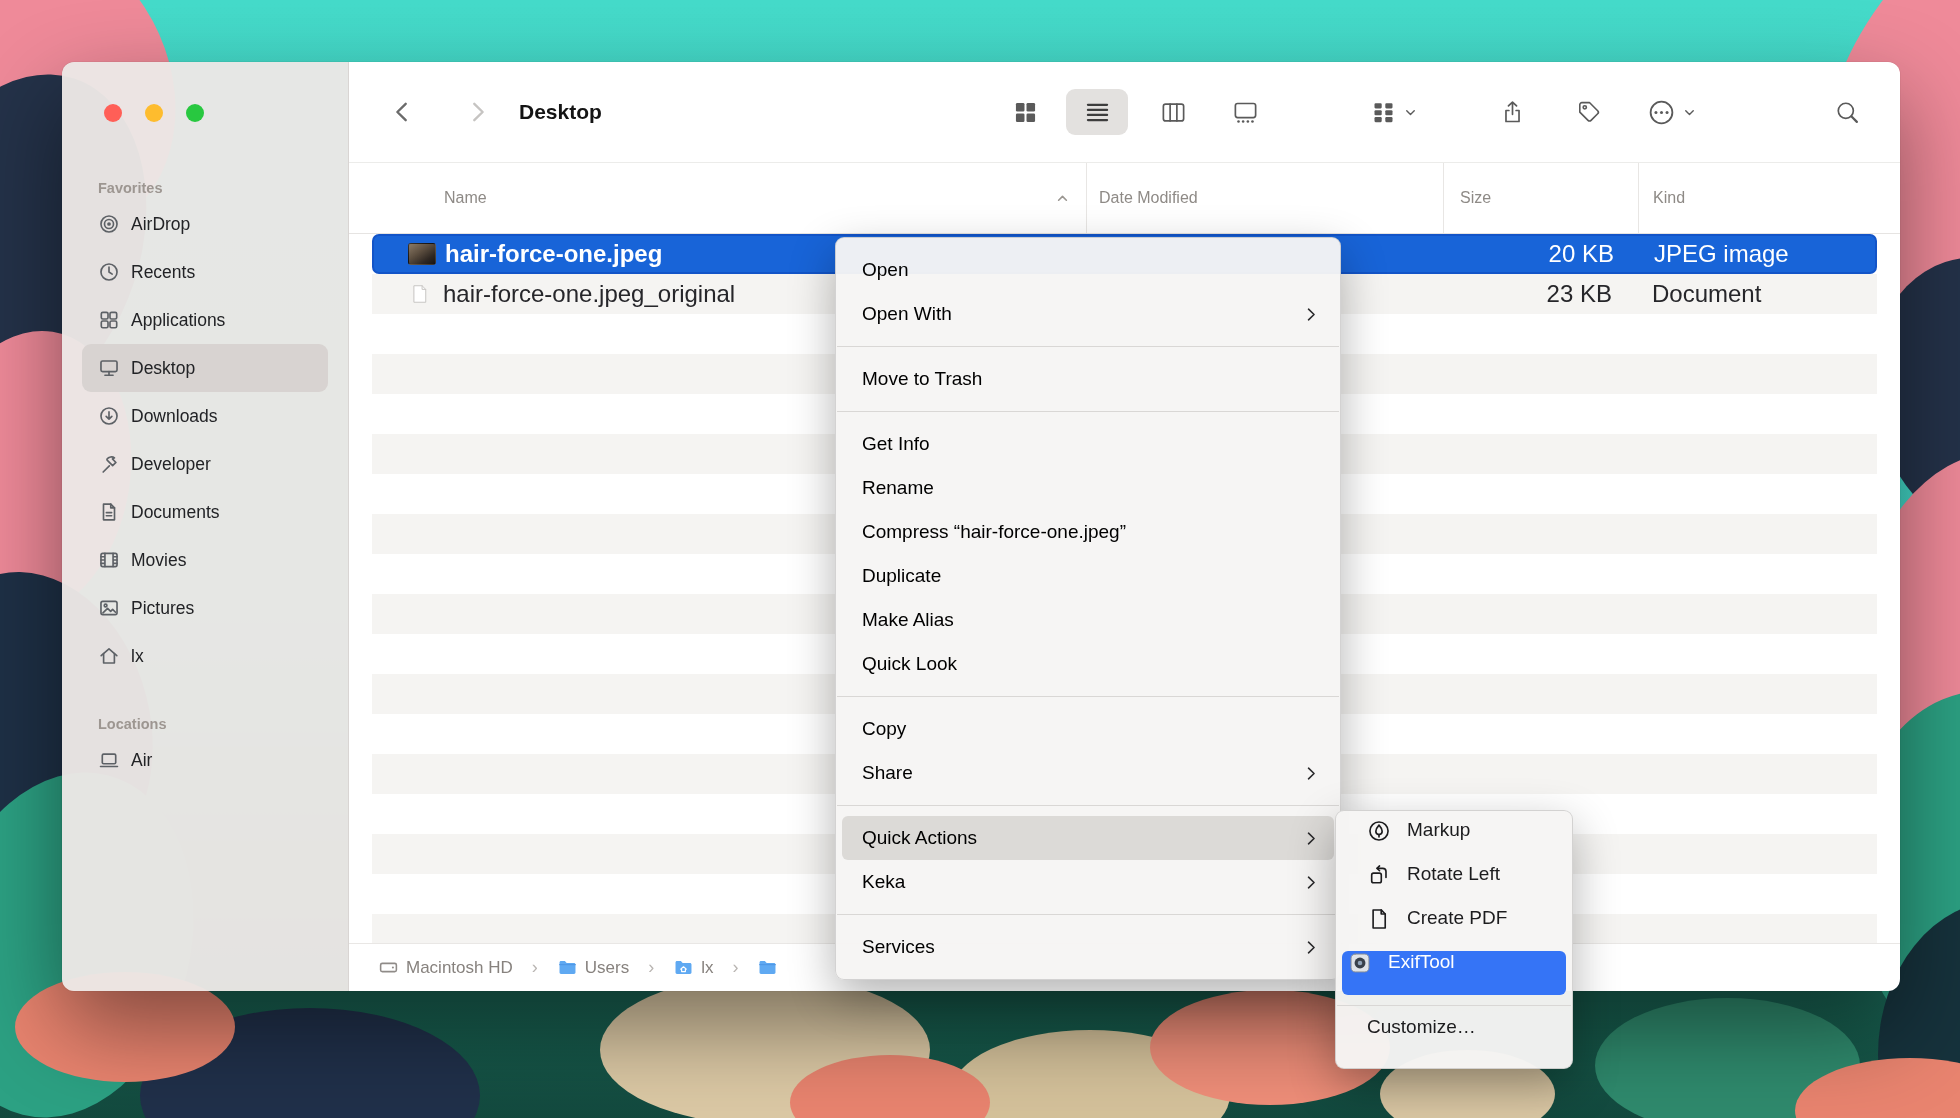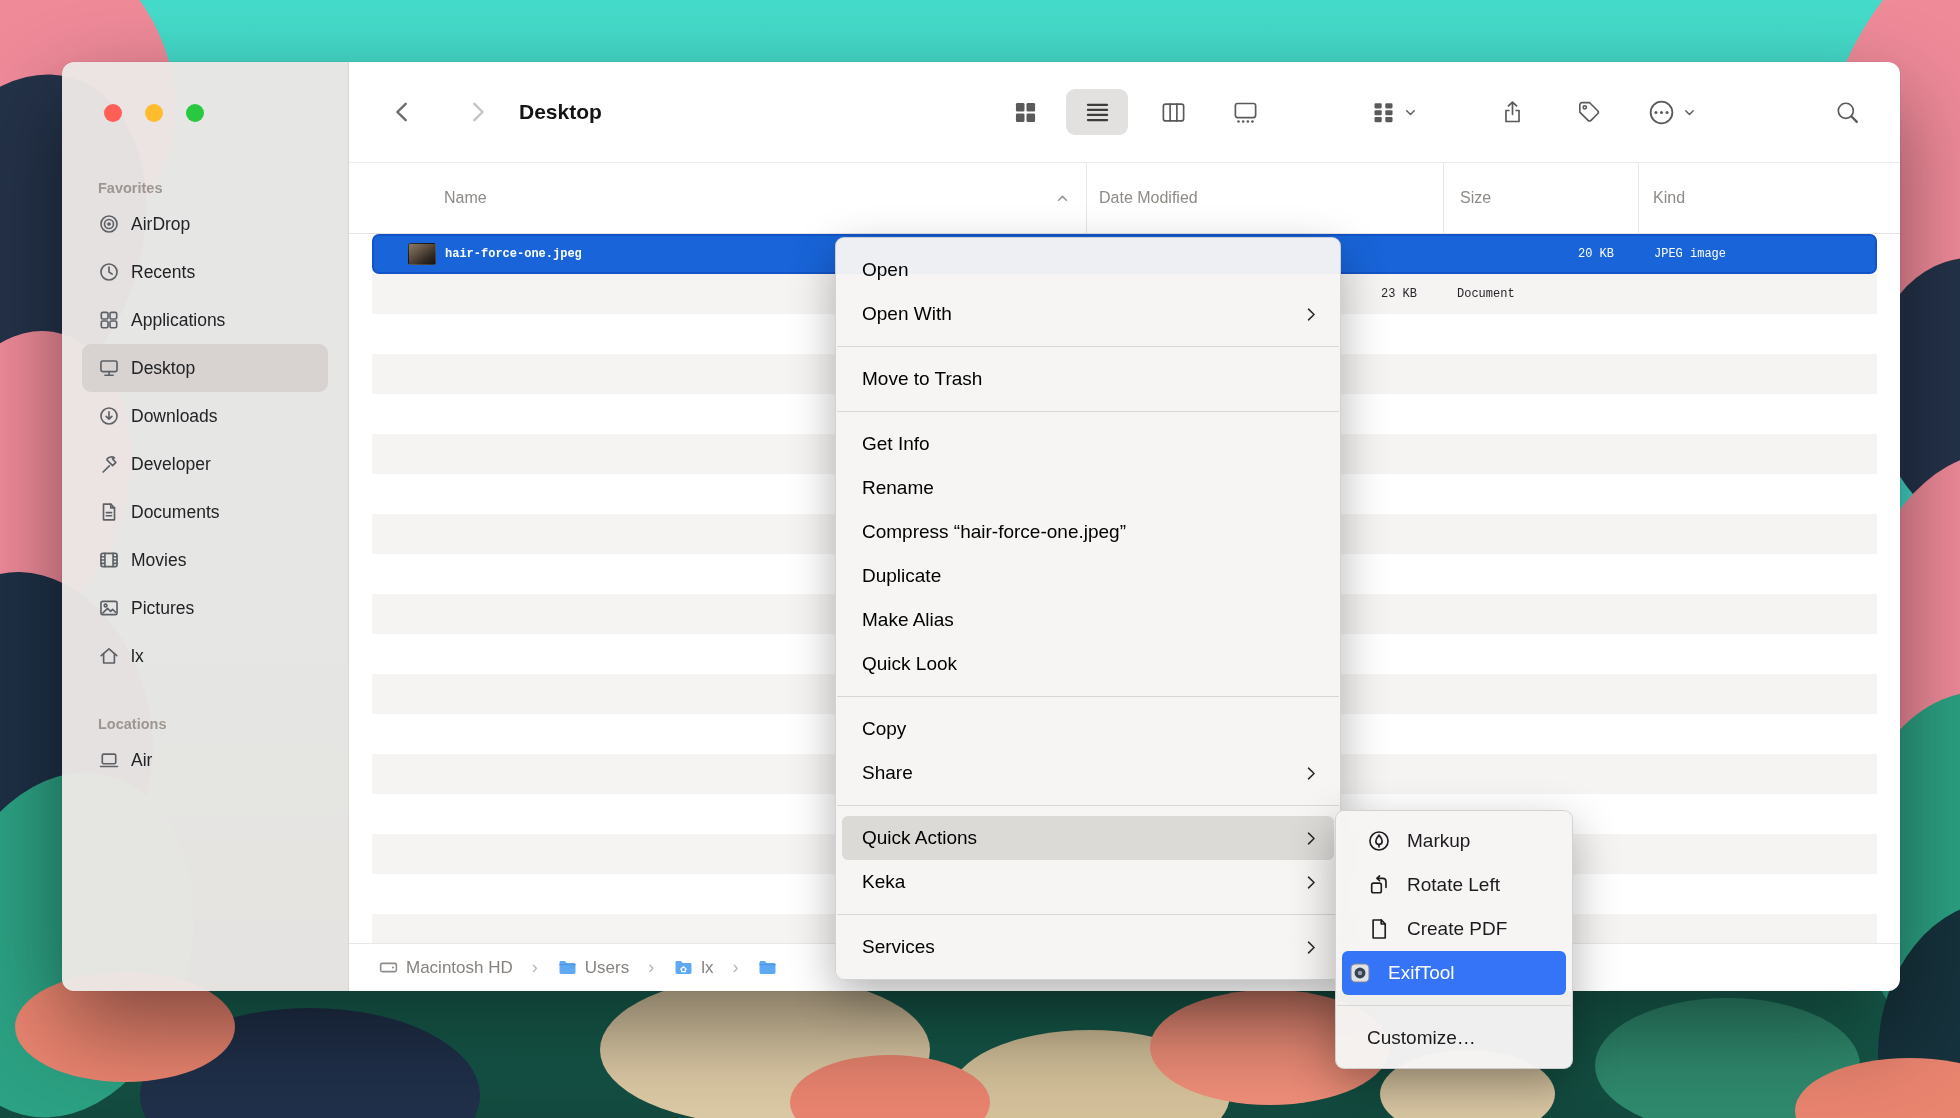--- a/index.html
+++ b/index.html
@@ -84,21 +84,21 @@
   .col-headers{flex:0 0 72px;border-top:1px solid #ececea;border-bottom:1px solid #e6e4e2;
     display:grid;grid-template-columns:737px 357px 195px 1fr;font-size:16px;color:#8e8a86;}
   .col-headers .hdr{display:flex;align-items:center;}
   .hdr-name{padding-left:95px;justify-content:space-between;padding-right:16px;}
   .hdr-date,.hdr-size,.hdr-kind{border-left:1px solid #e8e6e4;}
   .hdr-date{padding-left:12px}.hdr-size{padding-left:16px}.hdr-kind{padding-left:14px}
   .sort{width:15px;height:15px;color:#9a9691;}
 
   .file-list{flex:1;overflow:hidden;}
   .frow{height:40px;margin:0 23px;display:grid;grid-template-columns:714px 357px 195px 1fr;
-    align-items:center;font-size:12px;color:#26262a;font-family:Liberation Mono, monospace;}
+    align-items:center;font-size:24px;color:#26262a;}
   .frow.alt{background:#f5f4f2;}
   .frow.sel{background:#1864d8;border:2px solid #1254c8;border-radius:7px;color:#fff;}
   .c-name{display:flex;align-items:center;padding-left:33px;min-width:0;}
   .ficon{width:30px;height:24px;display:flex;align-items:center;justify-content:center;margin-right:8px;flex:0 0 30px;}
   .ficon svg{width:22px;height:22px;}
   .thumb{width:28px;height:22px;border-radius:3px;border:1px solid rgba(0,0,0,.25);
     background:linear-gradient(145deg,#8a7a66 0%,#5d4f40 40%,#2e2722 75%,#191512 100%);}
   .fname{white-space:nowrap;overflow:hidden;}
   .frow.sel .fname{font-weight:600;}
   .c-size{text-align:right;padding-right:26px;}
@@ -117,21 +117,21 @@
   .m-item{height:44px;margin:0 6px;padding:0 14px 0 20px;display:flex;align-items:center;
     justify-content:space-between;font-size:19px;color:#000000;border-radius:6px;}
   .m-item.hl-gray{background:#dcdad7;justify-content:space-between;}
   .m-sep{height:1px;background:#d9d7d5;margin:10px 1px;}
   .m-chev{width:17px;height:17px;color:#2a2a2c;}
 
   
   .sub-menu{position:absolute;left:1335px;top:810px;width:238px;z-index:6;
     background:rgba(246,245,244,.97);border:1px solid rgba(0,0,0,.14);border-radius:9px;
     box-shadow:0 16px 46px rgba(0,0,0,.3);padding:8px 0;}
-  .s-item{height:44px;margin:0 6px;padding:0 12px 0 25px;display:flex;align-items:center;gap:16px;
+  .s-item{height:44px;margin:0 6px;padding:0 12px 0 25px;display:flex;gap:16px;
     font-size:19px;color:#1c1c1e;border-radius:6px;}
   .s-item.hl-blue{background:#3574f6;color:#fff;padding-left:6px;}
   .s-icon{width:24px;height:24px;flex:0 0 24px;color:#1c1c1e;}
   .s-item.hl-blue .s-icon{color:#fff;}
 </style>
 </head>
 <body>
 
 <div class="wallpaper">
   <div class="shape s1"></div>
@@ -399,20 +399,29 @@
             <span class="ficon">
               <span class="thumb"></span>
             </span>
             <span class="fname">hair-force-one.jpeg</span>
           </div>
           <div class="cell c-date"></div>
           <div class="cell c-size">20 KB</div>
           <div class="cell c-kind">JPEG image</div>
         </div>
         <div class="frow alt">
+          <div class="cell c-name">
+            <span class="ficon icon">
+              <svg viewBox="0 0 20 20">
+                <path style="fill:#ffffff;stroke:#c7c5c3;stroke-width:.9" d="M4.8 2.5 H11.9 L15.2 5.8 V17.5 H4.8 Z"></path>
+                <path style="fill:none;stroke:#c7c5c3;stroke-width:.9" d="M11.9 2.5 V5.8 H15.2"></path>
+              </svg>
+            </span>
+            <span class="fname">hair-force-one.jpeg_original</span>
+          </div>
           <div class="cell c-date"></div>
           <div class="cell c-size">23 KB</div>
           <div class="cell c-kind">Document</div>
         </div>
         <div class="frow"></div>
         <div class="frow alt"></div>
         <div class="frow"></div>
         <div class="frow alt"></div>
         <div class="frow"></div>
         <div class="frow alt"></div>

